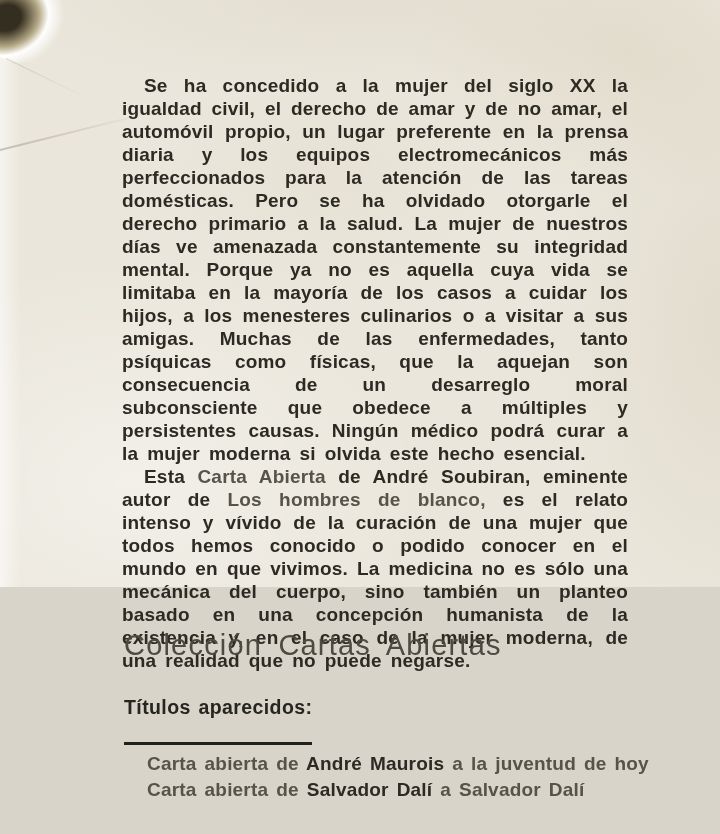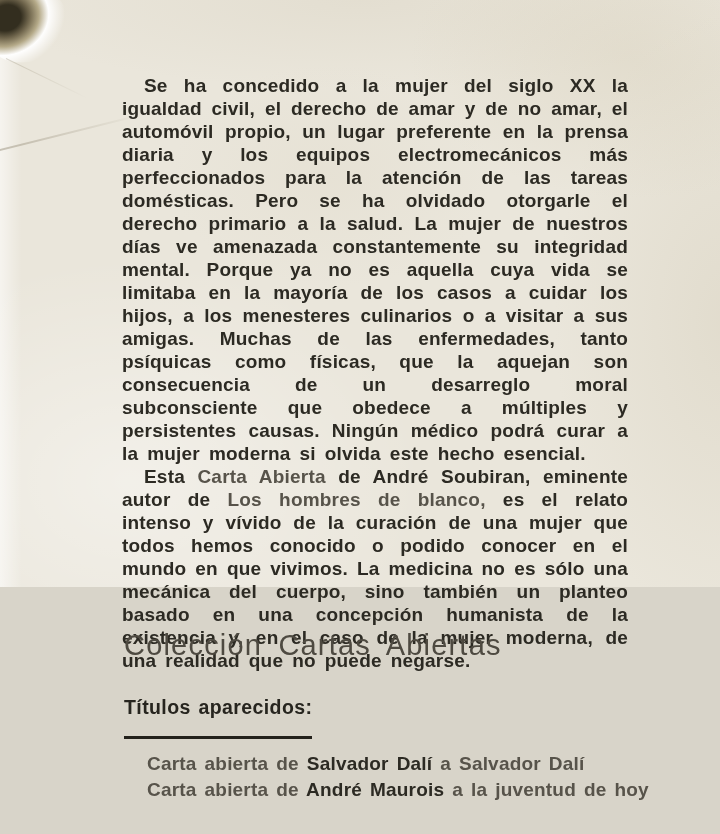--- a/index.html
+++ b/index.html
@@ -95,21 +95,21 @@
   }
   .titles-heading {
     position: absolute;
     top: 696px;
     left: 124px;
     font-size: 19.5px;
     font-weight: 700;
     color: #27251f;
     letter-spacing: 0.4px;
     word-spacing: 2px;
-    padding-bottom: 17px;
+    padding-bottom: 23px;
     border-bottom: 3px solid #23211b;
   }
   .titles-list {
     position: absolute;
     top: 751px;
     left: 147px;
     font-size: 19px;
     line-height: 26px;
     letter-spacing: 0.2px;
     word-spacing: 2.5px;
@@ -129,16 +129,16 @@
   <div class="blurb">
     <p class="para">Se ha concedido a la mujer del siglo XX la igualdad civil, el derecho de amar y de no amar, el automóvil propio, un lugar preferente en la prensa diaria y los equipos electromecánicos más perfeccionados para la atención de las tareas domésticas. Pero se ha olvidado otorgarle el derecho primario a la salud. La mujer de nuestros días ve amenazada constantemente su integridad mental. Porque ya no es aquella cuya vida se limitaba en la mayoría de los casos a cuidar los hijos, a los menesteres culinarios o a visitar a sus amigas. Muchas de las enfermedades, tanto psíquicas como físicas, que la aquejan son consecuencia de un desarreglo moral subconsciente que obedece a múltiples y persistentes causas. Ningún médico podrá curar a la mujer moderna si olvida este hecho esencial.</p>
     <p class="para"><span class="run-bold">Esta </span><span class="run-light">Carta Abierta </span><span class="run-bold">de André Soubiran, eminente autor de </span><span class="run-light">Los hombres de blanco, </span><span class="run-bold">es el relato intenso y vívido de la curación de una mujer que todos hemos conocido o podido conocer en el mundo en que vivimos. La medicina no es sólo una mecánica del cuerpo, sino también un planteo basado en una concepción humanista de la existencia y, en el caso de la mujer moderna, de una realidad que no puede negarse.</span></p>
   </div>
 
   <div class="collection">Colección Cartas Abiertas</div>
 
   <div class="titles-heading">Títulos aparecidos:</div>
 
   <div class="titles-list">
+    <div class="title-line"><span class="run-light">Carta abierta de </span><span class="run-bold">André Maurois</span><span class="run-light"> a la juventud de hoy</span></div>
     <div class="title-line"><span class="run-light">Carta abierta de </span><span class="run-bold">Salvador Dalí</span><span class="run-light"> a Salvador Dalí</span></div>
-    <div class="title-line"><span class="run-light">Carta abierta de </span><span class="run-bold">André Maurois</span><span class="run-light"> a la juventud de hoy</span></div>
   </div>
 </div>
 
 </body></html>

